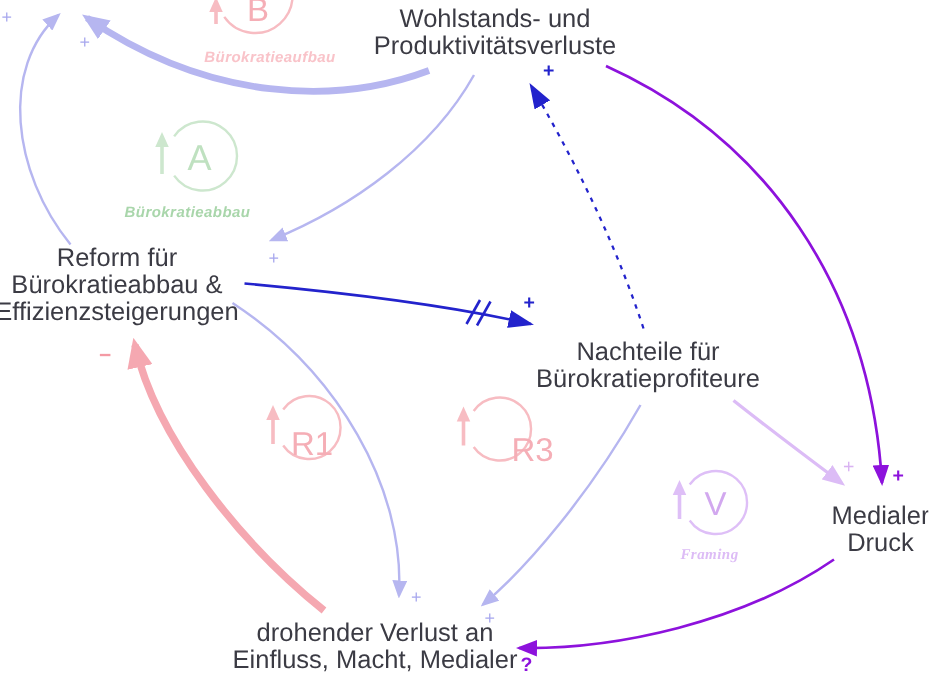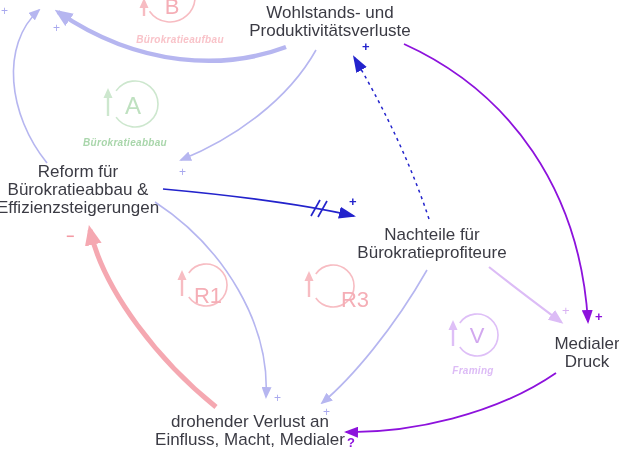--- a/index.html
+++ b/index.html
@@ -106,21 +106,21 @@
     </g>
   </svg>
 
   <div class="abs loop-letter pink" style="left:172px;top:7px;">B</div>
   <div class="abs loop-name pink" style="left:180px;top:39px;">Bürokratieaufbau</div>
   <div class="abs loop-letter green" style="left:133px;top:106px;">A</div>
   <div class="abs loop-name green" style="left:125px;top:142px;">Bürokratieabbau</div>
   <div class="abs loop-letter pink" style="left:208px;top:296px;">R1</div>
   <div class="abs loop-letter pink" style="left:335px;top:300px;margin-left:20px;">R3</div>
   <div class="abs loop-letter violet" style="left:477px;top:336px;">V</div>
-  <div class="abs loop-name violet" style="left:473px;top:370px;">Framing</div>
+  <div class="abs loop-name violet" style="left:473px;top:370px;font-family:Liberation Serif, serif;">Framing</div>
 
   <div class="abs node-label" style="left:330px;top:22px;">Wohlstands- und
 Produktivitätsverluste</div>
   <div class="abs node-label" style="left:78px;top:190px;">Reform für
 Bürokratieabbau &amp;
 Effizienzsteigerungen</div>
   <div class="abs node-label" style="left:587px;top:353px;">Medialer
 Druck</div>
   <div class="abs node-label" style="left:432px;top:244px;">Nachteile für
 Bürokratieprofiteure</div>

